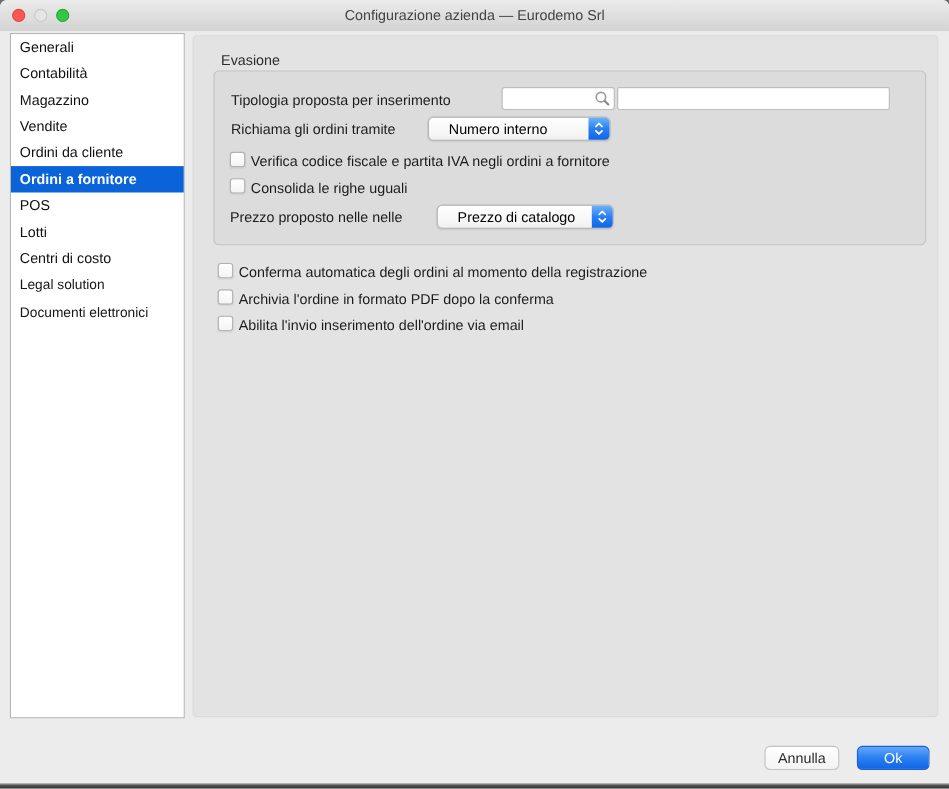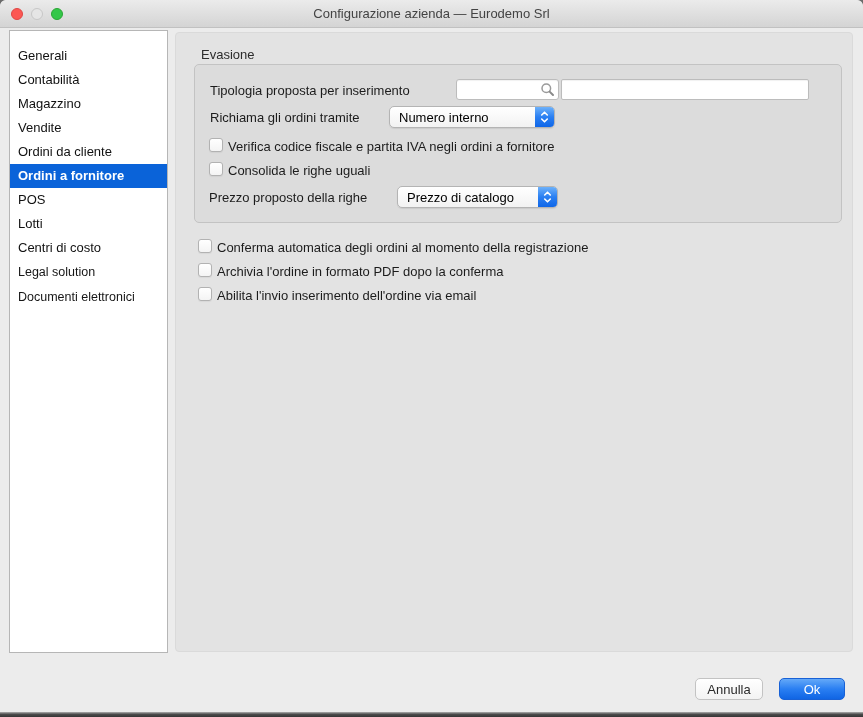--- a/index.html
+++ b/index.html
@@ -31,21 +31,21 @@
   .traffic { position: absolute; top: 8px; width: 12px; height: 12px; border-radius: 50%; }
   .tl-close    { left: 11px; background: #fc5753; border: 1px solid #df4744; }
   .tl-minimize { left: 31px; background: #e5e5e5; border: 1px solid #c7c7c7; }
   .tl-zoom     { left: 51px; background: #33c748; border: 1px solid #2aa634; }
 
   
   .sidebar {
     position: absolute; left: 9px; top: 30px; width: 159px; height: 623px;
     background: #ffffff;
     border: 1px solid #b6b6b6;
-    padding-top: 13px;
+    padding-top: 0;
   }
   .side-item {
     height: 24px; line-height: 24px;
     padding-left: 8px;
     font-size: 13px; color: #111111;
     white-space: nowrap; overflow: hidden;
     cursor: default;
   }
   .side-item.selected {
     background: #0a63d9;
@@ -97,21 +97,21 @@
   .popup {
     position: absolute; height: 22px;
     background: linear-gradient(180deg, #ffffff 0%, #f2f2f2 100%);
     border: 1px solid #b4b4b4;
     border-radius: 5px;
     display: flex; align-items: center;
     cursor: default;
     box-shadow: 0 1px 1px rgba(0,0,0,0.08);
   }
   .popup-label {
-    flex: 1; padding-left: 9px;
+    flex: 1; padding-left: 18px;
     font-size: 13px; color: #000;
     white-space: nowrap; overflow: hidden;
   }
   .popup-cap {
     width: 19px; height: 20px; margin: 0;
     background: linear-gradient(180deg, #6db1fa 0%, #2a7ff2 50%, #0f66e8 100%);
     border-radius: 0 4px 4px 0;
     display: flex; align-items: center; justify-content: center;
   }
 
@@ -200,21 +200,21 @@
           </svg>
         </span>
       </div>
 
       <span class="cb" style="left:14px; top:73px;"></span>
       <div class="cb-label" style="left:33px; top:74px;">Verifica codice fiscale e partita IVA negli ordini a fornitore</div>
 
       <span class="cb" style="left:14px; top:97px;"></span>
       <div class="cb-label" style="left:33px; top:98px;">Consolida le righe uguali</div>
 
-      <div class="flabel" style="left:14px; top:125px;">Prezzo proposto della righe</div>
+      <div class="flabel" style="left:14px; top:125px;">Prezzo proposto nelle nelle</div>
       <div class="popup" style="left:202px; top:121px; width:161px;">
         <span class="popup-label">Prezzo di catalogo</span>
         <span class="popup-cap">
           <svg width="9" height="14" viewBox="0 0 9 14">
             <path d="M1.7 5 L4.5 2.2 L7.3 5" fill="none" stroke="#ffffff" stroke-width="1.6" stroke-linecap="round" stroke-linejoin="round"></path>
             <path d="M1.7 9 L4.5 11.8 L7.3 9" fill="none" stroke="#ffffff" stroke-width="1.6" stroke-linecap="round" stroke-linejoin="round"></path>
           </svg>
         </span>
       </div>
     </div>

